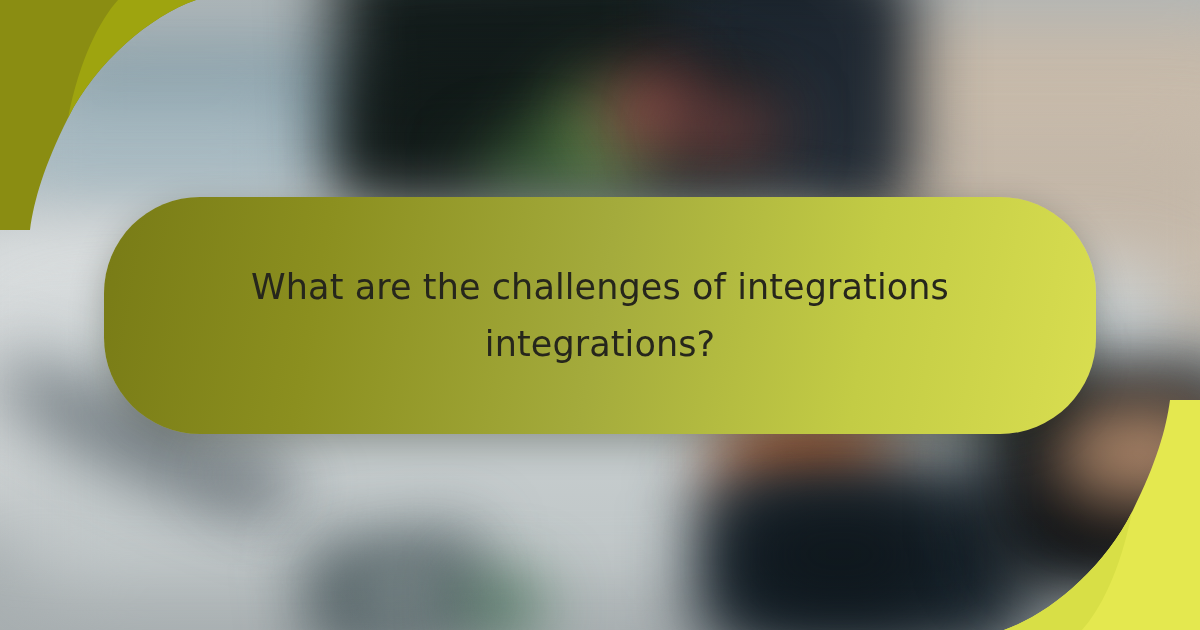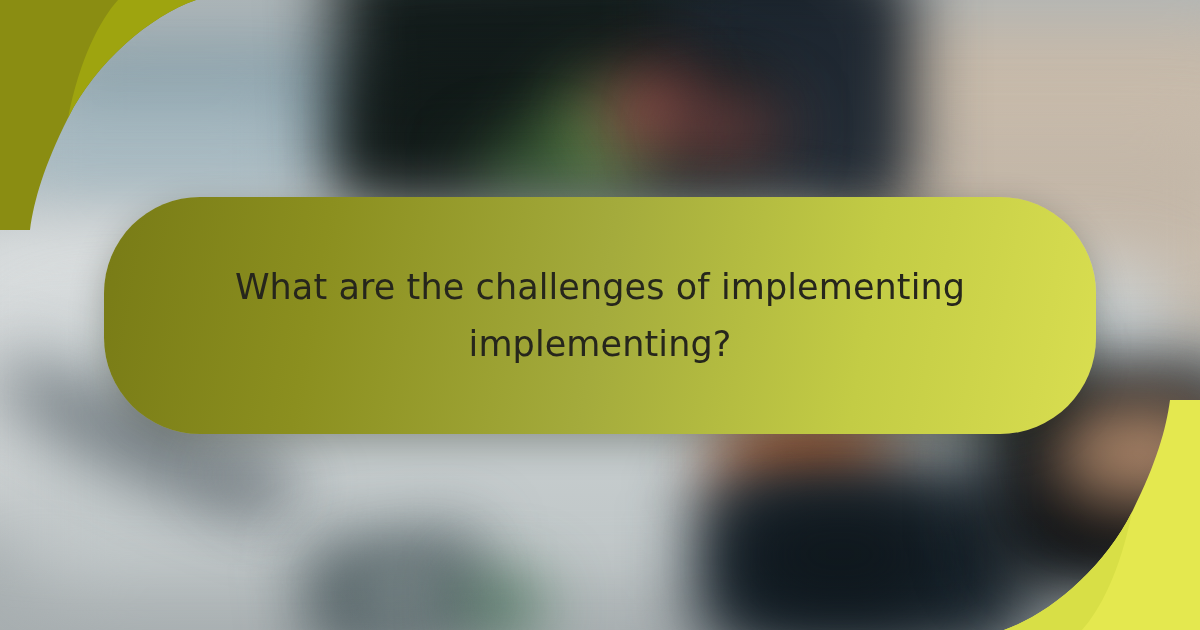--- a/index.html
+++ b/index.html
@@ -256,16 +256,16 @@
   </div>
 
   <div class="swoosh swoosh-br">
     <svg viewBox="0 0 300 230" width="300" height="230" aria-hidden="true">
       <path d="M300,230 L104,230 C150,214 204,168 232,112 C256,64 266,30 270,0 L300,0 Z" fill="#e4e84f"></path>
       <path d="M182,230 L104,230 C150,214 204,168 232,112 C220,172 200,210 182,230 Z" fill="#d8df46"></path>
     </svg>
   </div>
 
   <div class="card">
-    <p class="card-text">What are the challenges of implementing implementing?</p>
+    <p class="card-text">What are the challenges of integrations integrations?</p>
   </div>
 
 </div>
 
 </body></html>

